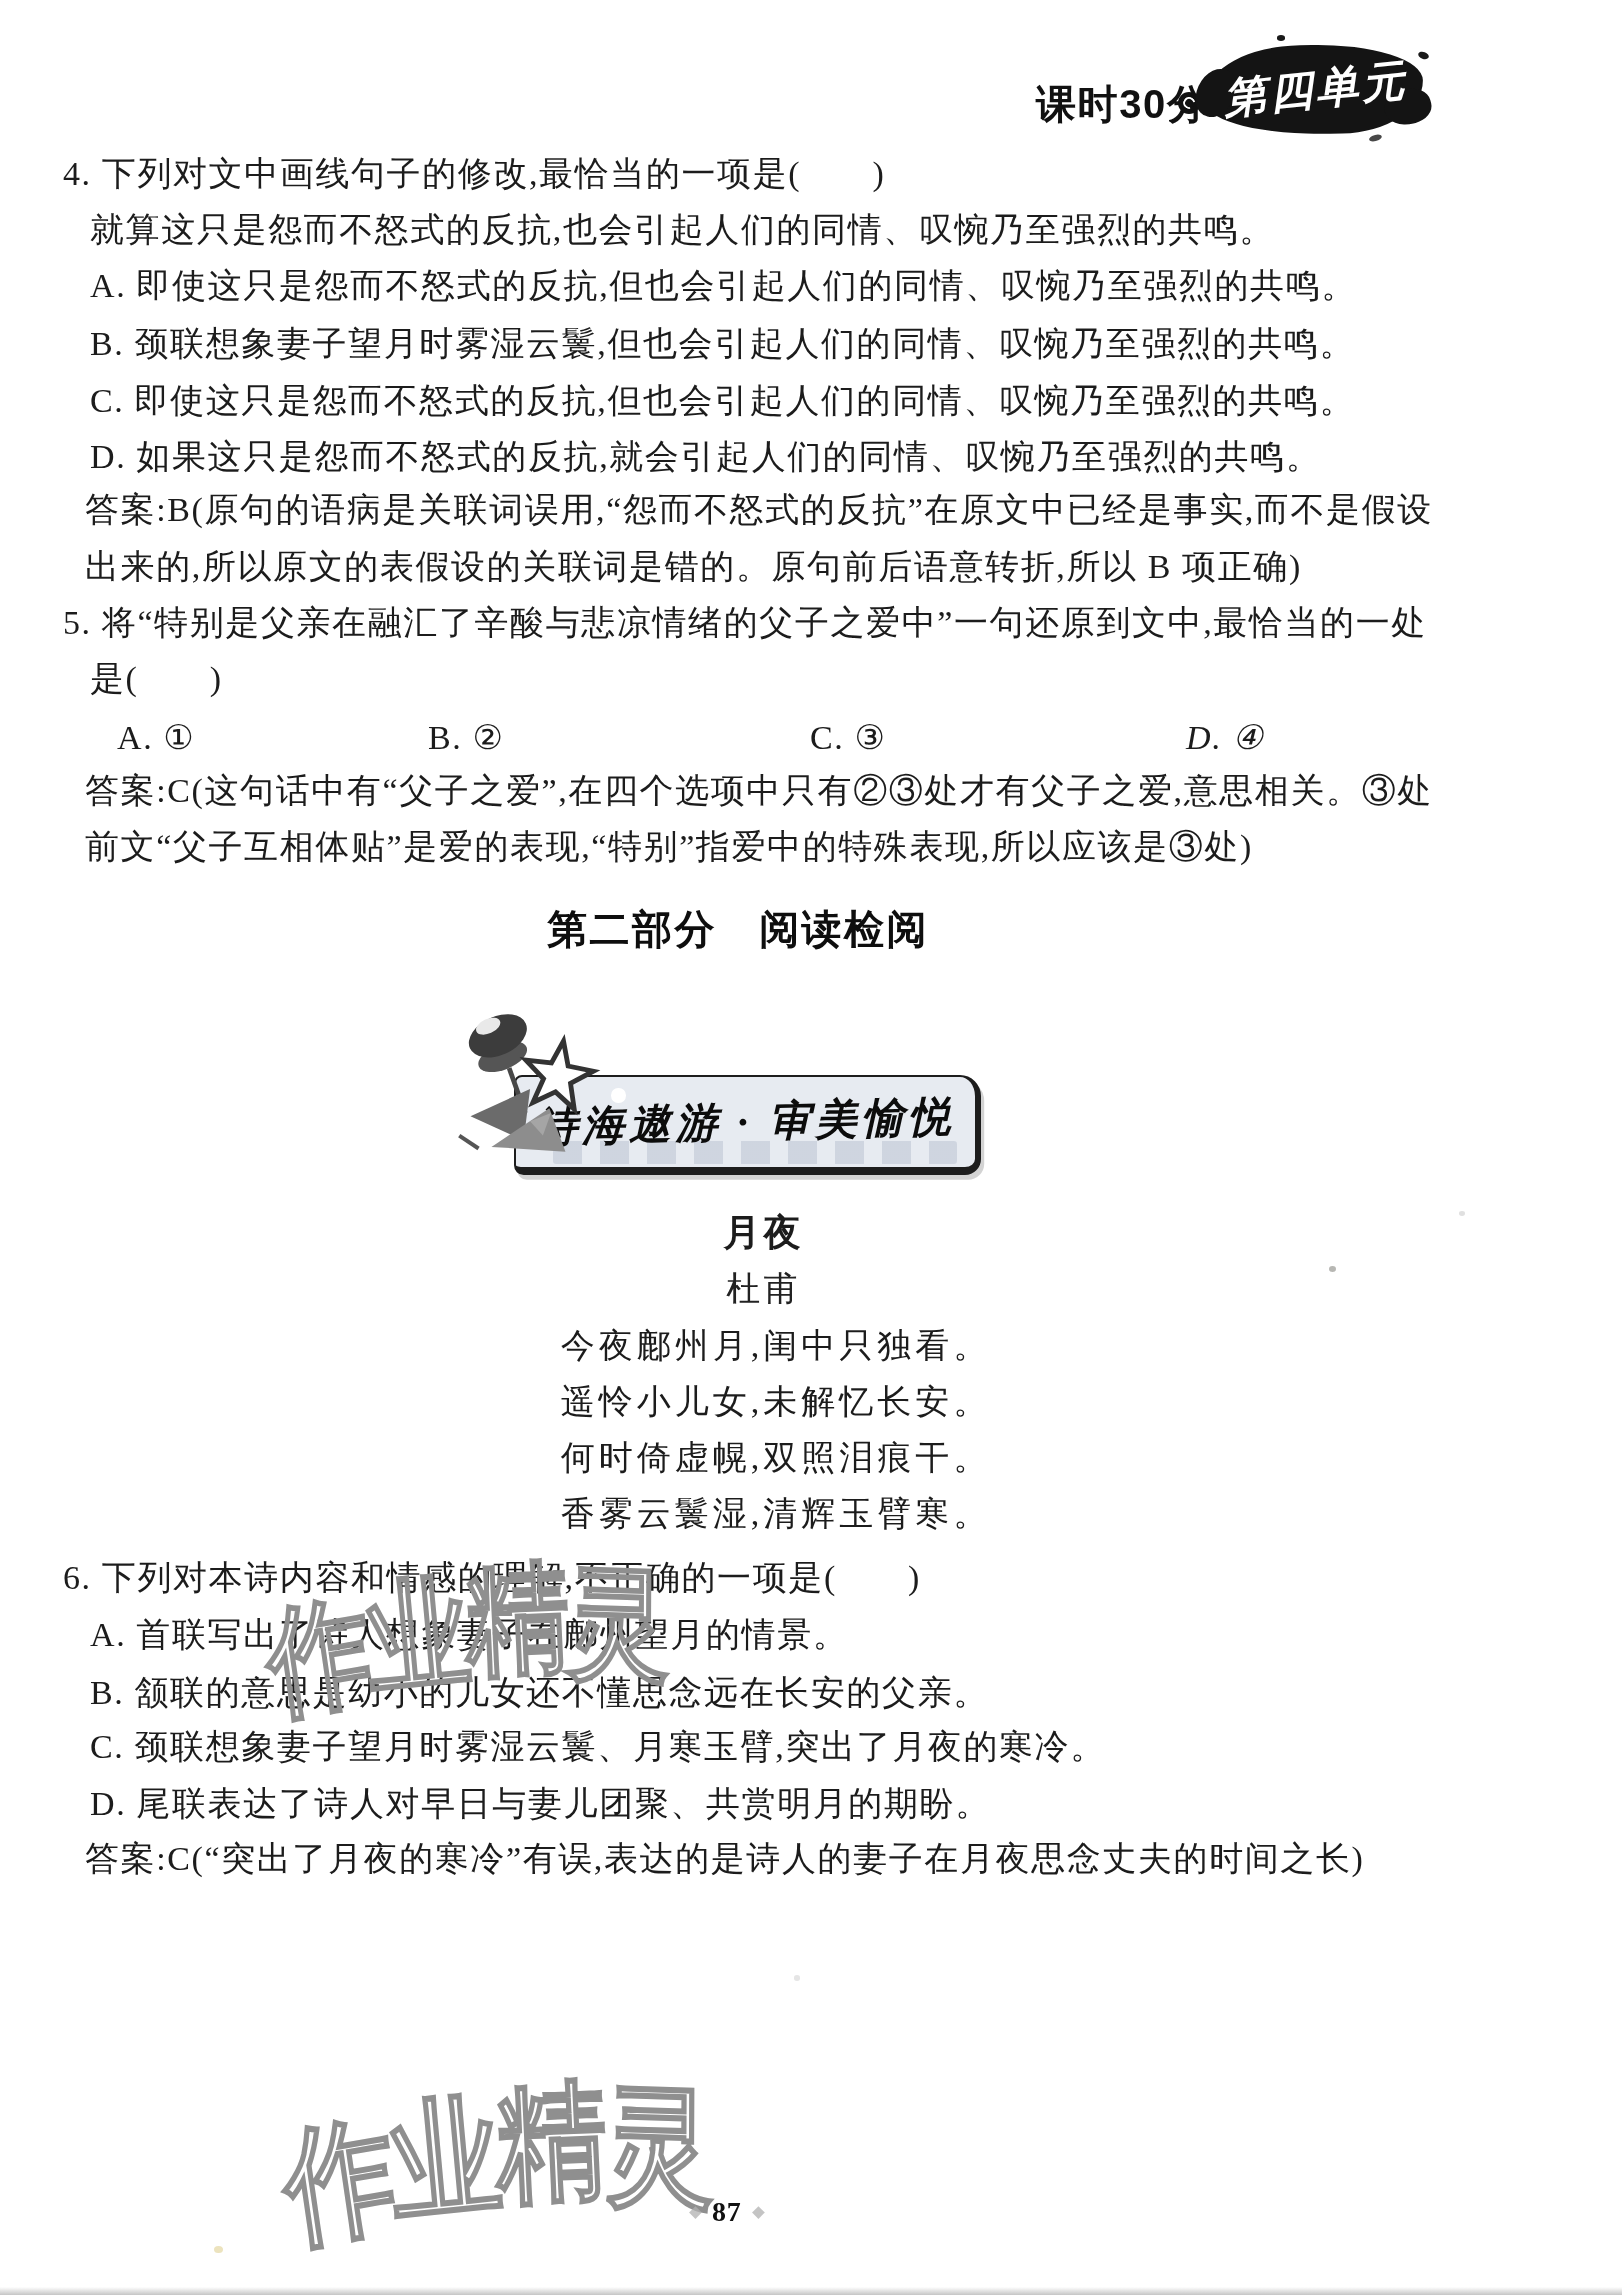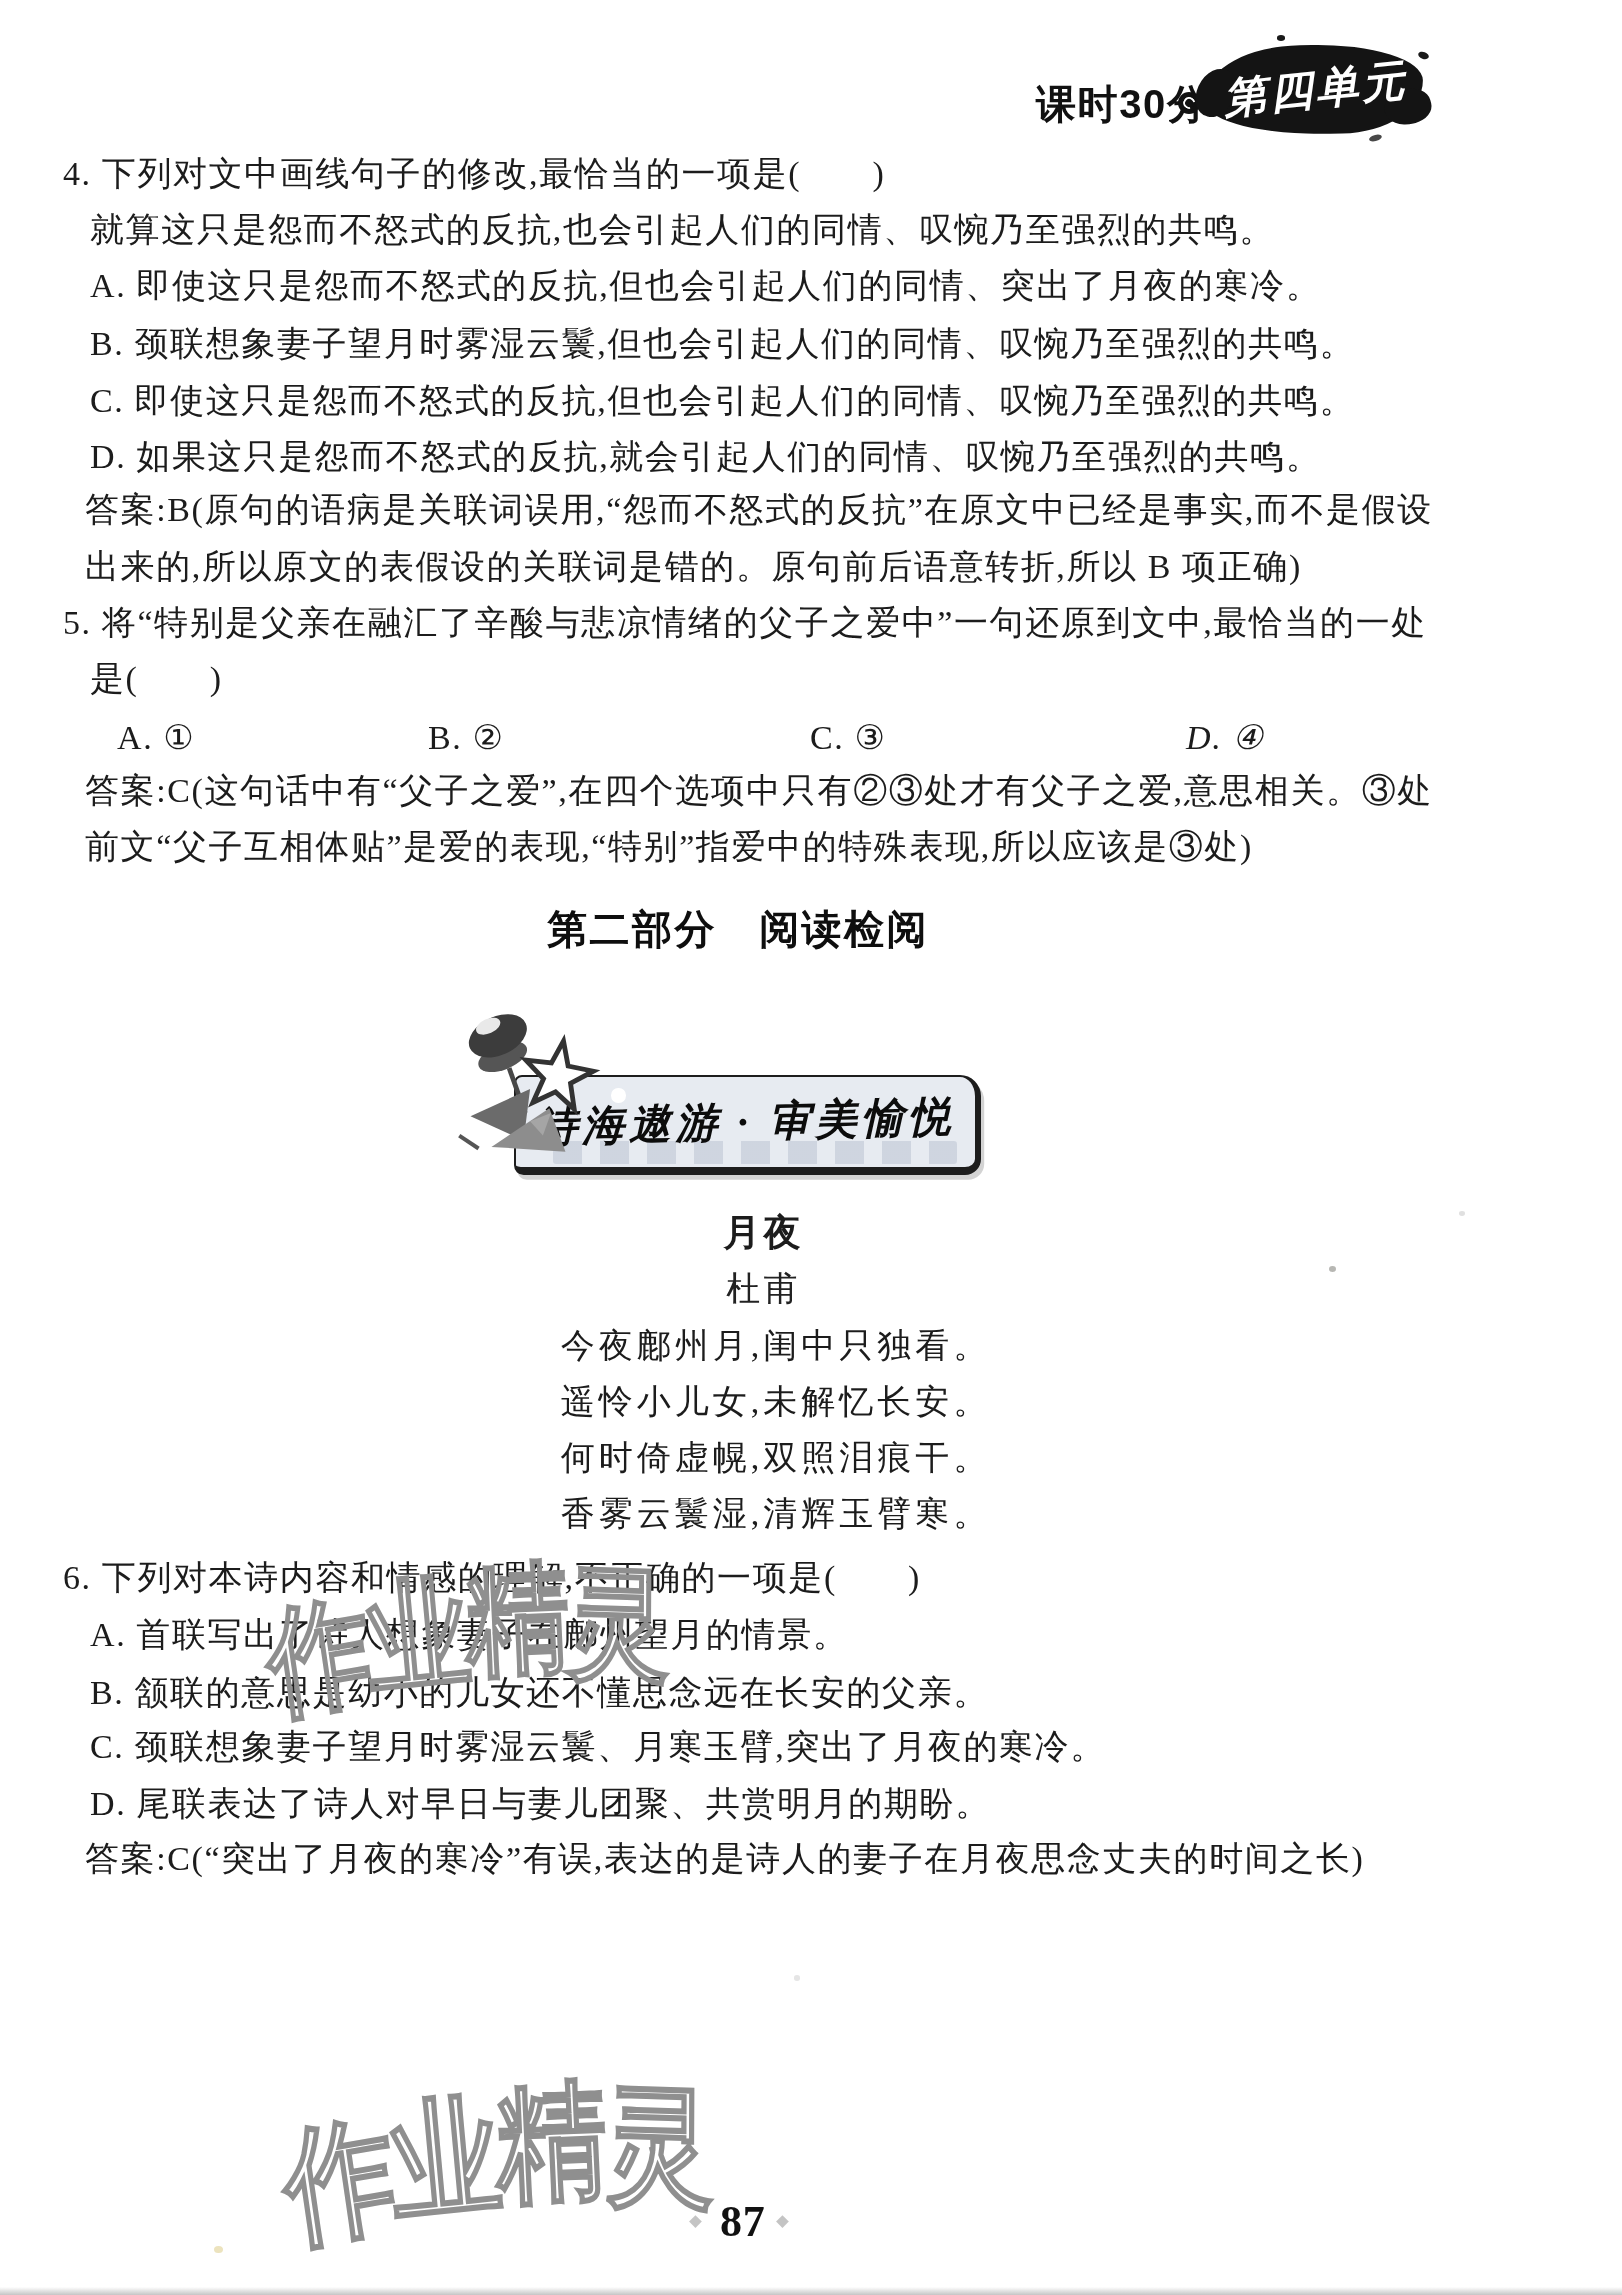--- a/index.html
+++ b/index.html
@@ -108,21 +108,21 @@
   .wm span:nth-child(1){ transform:translateY(11.3px) rotate(-5deg); }
   .wm span:nth-child(2){ transform:translateY(-3.2px) rotate(-1.5deg); }
   .wm span:nth-child(3){ transform:translateY(-13px) rotate(1.5deg); }
   .wm span:nth-child(4){ transform:translateY(-1.6px) rotate(5deg); }
   .wm-top    { left:267px; top:1569px; font-size:121px; transform:rotate(-4deg) scaleX(.86); }
   .wm-bottom { left:284px; top:2088px; font-size:129px; transform:rotate(-4deg) scaleX(.86); }
 
   
   .page-num-row { position:absolute; left:691px; top:2196px; display:flex; align-items:center; gap:12px; z-index:7; }
   .pn-diamond { width:8.9px; height:8.9px; background:#b0b0b0; transform:rotate(45deg); opacity:.75; }
-  .page-num { font-size:44px; font-weight:bold; color:#111; letter-spacing:0.8px;margin-left:8px; }
+  .page-num { font-size:28px; font-weight:bold; color:#111; letter-spacing:0.8px; }
 
   
   .speck { position:absolute; border-radius:50%; }
   .speck1 { left:1329px; top:1266px; width:7.2px;  height:6.4px;  background:#7c7c74; opacity:.55; }
   .speck2 { left:1459px; top:1211px; width:5.6px;  height:4.8px;  background:#999;   opacity:.3; }
   .speck3 { left:794px;  top:1975px; width:5.6px;  height:5.6px;  background:#aaa;   opacity:.3; }
   .speck4 { left:214px;  top:2246px; width:8.9px; height:7.2px;  background:#d9c77d; opacity:.5; }
   .scan-edge-bottom {
     position:absolute; left:0; right:0; bottom:0; height:8px;
     background:linear-gradient(to top, rgba(110,110,110,.4), rgba(255,255,255,0));
@@ -137,21 +137,21 @@
   <div class="header-dot"></div>
   <div class="unit-badge">
     <span class="unit-badge-label">第四单元</span>
   </div>
   <div class="splat splat1"></div>
   <div class="splat splat2"></div>
   <div class="splat splat3"></div>
 
   <div class="line num" style="top:155px">4. 下列对文中画线句子的修改,最恰当的一项是(　　)</div>
   <div class="line ind" style="top:211px">就算这只是怨而不怒式的反抗,也会引起人们的同情、叹惋乃至强烈的共鸣。</div>
-  <div class="line ind" style="top:267px">A. 即使这只是怨而不怒式的反抗,但也会引起人们的同情、突出了月夜的寒冷。</div>
+  <div class="line ind" style="top:267px">A. 即使这只是怨而不怒式的反抗,但也会引起人们的同情、叹惋乃至强烈的共鸣。</div>
   <div class="line ind" style="top:325px">B. 颈联想象妻子望月时雾湿云鬟,但也会引起人们的同情、叹惋乃至强烈的共鸣。</div>
   <div class="line ind" style="top:382px">C. 即使这只是怨而不怒式的反抗,但也会引起人们的同情、叹惋乃至强烈的共鸣。</div>
   <div class="line ind" style="top:438px">D. 如果这只是怨而不怒式的反抗,就会引起人们的同情、叹惋乃至强烈的共鸣。</div>
   <div class="line ans" style="top:491px">答案:B(原句的语病是关联词误用,“怨而不怒式的反抗”在原文中已经是事实,而不是假设</div>
   <div class="line ans" style="top:548px">出来的,所以原文的表假设的关联词是错的。原句前后语意转折,所以 B 项正确)</div>
 
   <div class="line num" style="top:604px">5. 将“特别是父亲在融汇了辛酸与悲凉情绪的父子之爱中”一句还原到文中,最恰当的一处</div>
   <div class="line ind" style="top:660px">是(　　)</div>
   <span class="q5opt q5a">A. ①</span>
   <span class="q5opt q5b">B. ②</span>

